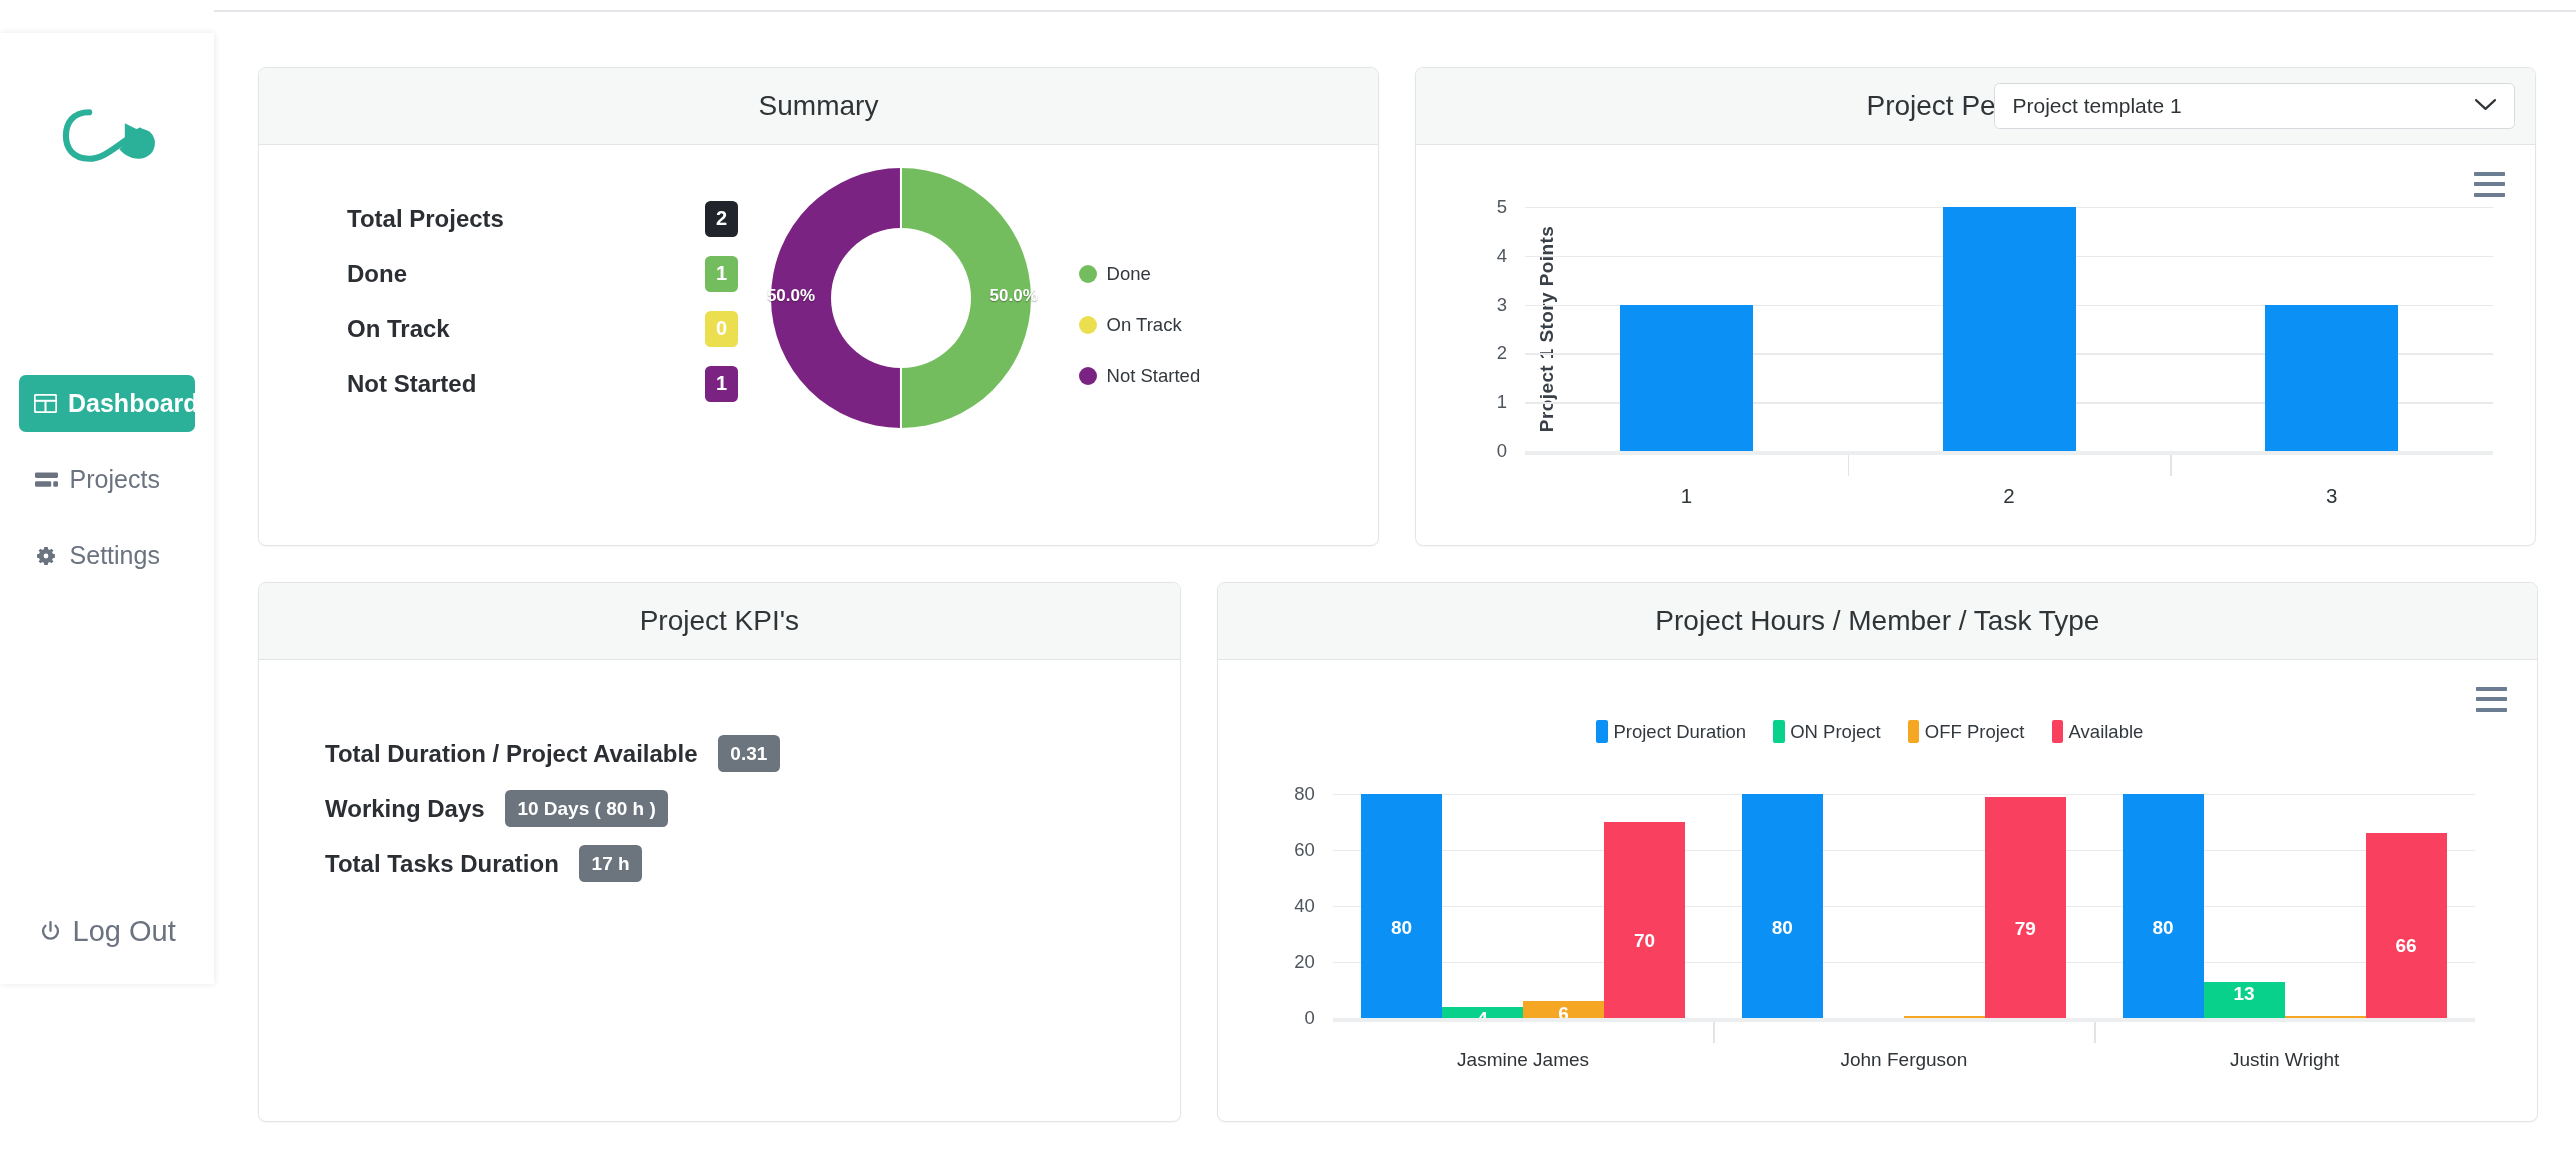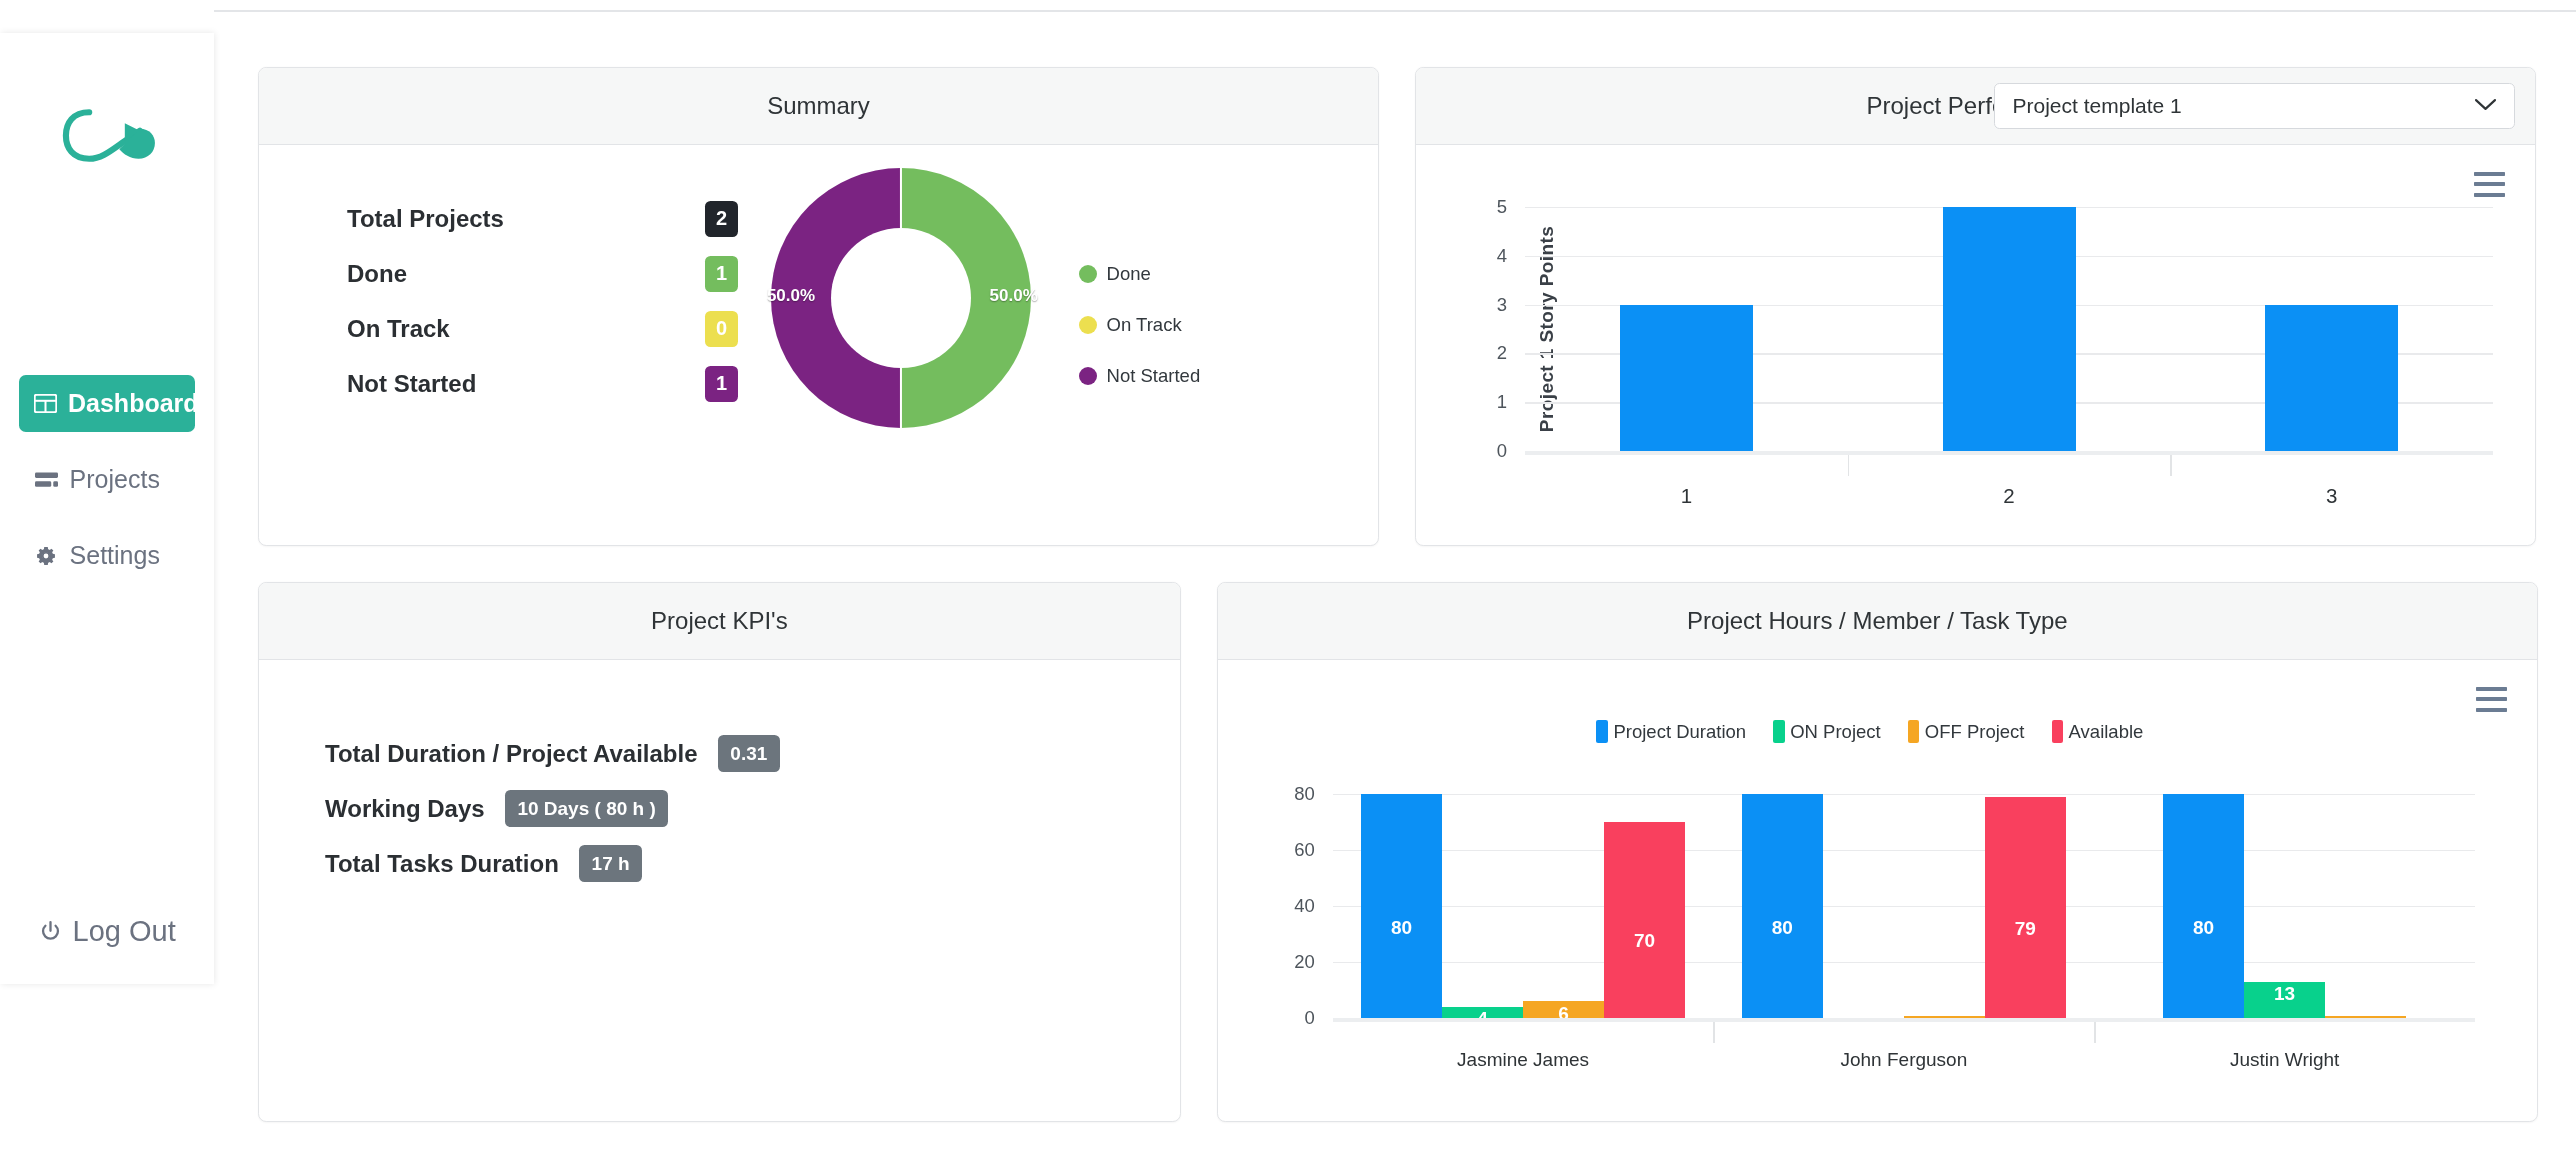--- a/index.html
+++ b/index.html
@@ -84,21 +84,21 @@
     display: flex; flex-direction: column;
   }
   .card-head {
     background: #f6f7f7;
     border-bottom: 0.7px solid #e2e4e7;
     height: 77px;
     display: flex; align-items: center; justify-content: center;
     position: relative;
   }
   .card-title {
-    font-size: 24px;
+    font-size: 28px;
     color: #2f3437;
     font-weight: 400;
   }
   .card-body { flex: 1 1 auto; position: relative; }
 
   
   .card-summary { width: 1121px; height: 479px; }
   .summary-body { display: flex; }
   .kpi-list { padding: 46px 0 0 88px; width: 479px; }
   .kpi-row { display: flex; align-items: center; height: 55px; margin-bottom: 0; }
@@ -505,20 +505,23 @@
                 </div>
 
                 <div class="hgroup">
                   <div class="hbar" style="height:100%;background:#0b90f5">
                     <span class="hbar-val">80</span>
                   </div>
                   <div class="hbar" style="height:16.25%;background:#08d18c">
                     <span class="hbar-val low">13</span>
                   </div>
                   <div class="hbar" style="height:1%;background:#f5a623"></div>
+                  <div class="hbar" style="height:82.5%;background:#f9405e">
+                    <span class="hbar-val">66</span>
+                  </div>
                 </div>
 
               </div>
 
               <div class="x-axis-line"></div>
               <div class="x-tick" style="left:33.33%"></div>
               <div class="x-tick" style="left:66.66%"></div>
 
               <div class="h-x-labels">
                 <span class="h-x-lab">Jasmine James</span>

